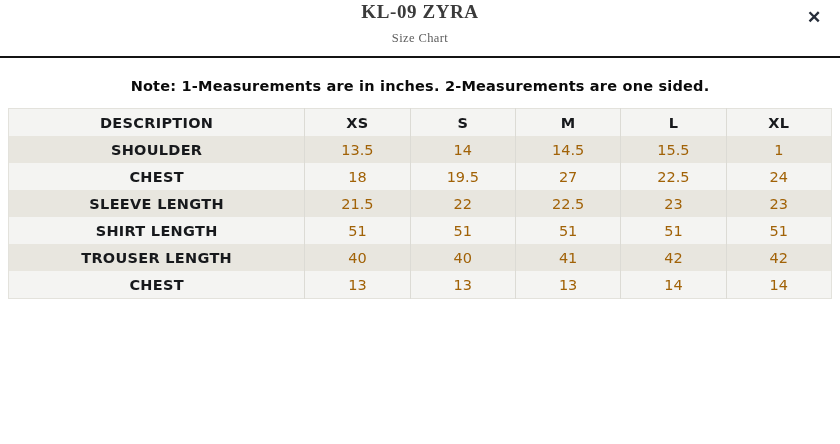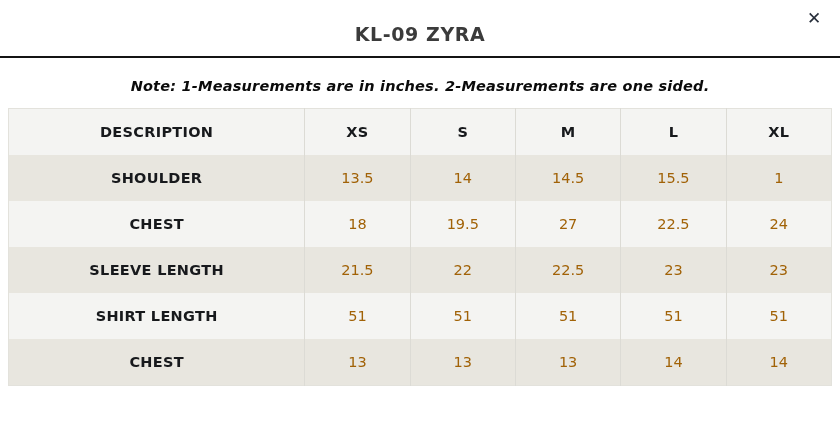--- a/index.html
+++ b/index.html
@@ -13,21 +13,22 @@
   }
   .modal {
     position: relative;
     width: 840px;
     height: 444px;
     background: #ffffff;
   }
   .modal-header {
     position: relative;
     text-align: center;
-    padding-top: 23px;
+    padding-top: 1px;
+    font-family: Liberation Serif, serif;
   }
   .product-title {
     font-size: 19px;
     font-weight: bold;
     color: #3b3b3b;
     letter-spacing: 0.6px;
     line-height: 22px;
   }
   .modal-subtitle {
     font-size: 12.5px;
@@ -61,31 +62,30 @@
     border: none;
   }
   .measurement-note {
     text-align: center;
     font-size: 14.5px;
     font-weight: bold;
     color: #0b0b0b;
     letter-spacing: 0.2px;
     margin: 19px 0 13px 0;
     line-height: 18px;
-    font-style: italic;
   }
   table.size-table {
     width: 824px;
     margin: 0 8px;
     border-collapse: collapse;
     table-layout: fixed;
     border: 1px solid #e3e2dc;
   }
   .size-table th, .size-table td {
-    height: 46px;
+    height: 27px;
     text-align: center;
     vertical-align: middle;
     border-left: 1px solid #dcdbd5;
     padding: 0 4px;
   }
   .size-table th:first-child, .size-table td:first-child {
     border-left: none;
   }
   .size-table thead tr { background: #f4f4f2; }
   .size-table tbody tr:nth-child(odd)  { background: #e8e6df; }
@@ -109,20 +109,21 @@
     color: #a16207;
   }
 </style>
 </head>
 <body>
 
 <div class="modal">
 
   <div class="modal-header">
     <div class="product-title">KL-09 ZYRA</div>
+    <div class="modal-subtitle">Size Chart</div>
     <button class="close-button">
       <span class="glyph">✕</span>
     </button>
   </div>
 
   <div class="header-divider"></div>
 
   <div class="measurement-note">Note: 1-Measurements are in inches. 2-Measurements are one sided.</div>
 
   <table class="size-table">
@@ -171,20 +172,28 @@
       </tr>
       <tr>
         <td class="row-label">SHIRT LENGTH</td>
         <td class="cell-value">51</td>
         <td class="cell-value">51</td>
         <td class="cell-value">51</td>
         <td class="cell-value">51</td>
         <td class="cell-value">51</td>
       </tr>
       <tr>
+        <td class="row-label">TROUSER LENGTH</td>
+        <td class="cell-value">40</td>
+        <td class="cell-value">40</td>
+        <td class="cell-value">41</td>
+        <td class="cell-value">42</td>
+        <td class="cell-value">42</td>
+      </tr>
+      <tr>
         <td class="row-label">CHEST</td>
         <td class="cell-value">13</td>
         <td class="cell-value">13</td>
         <td class="cell-value">13</td>
         <td class="cell-value">14</td>
         <td class="cell-value">14</td>
       </tr>
     </tbody>
   </table>
 

